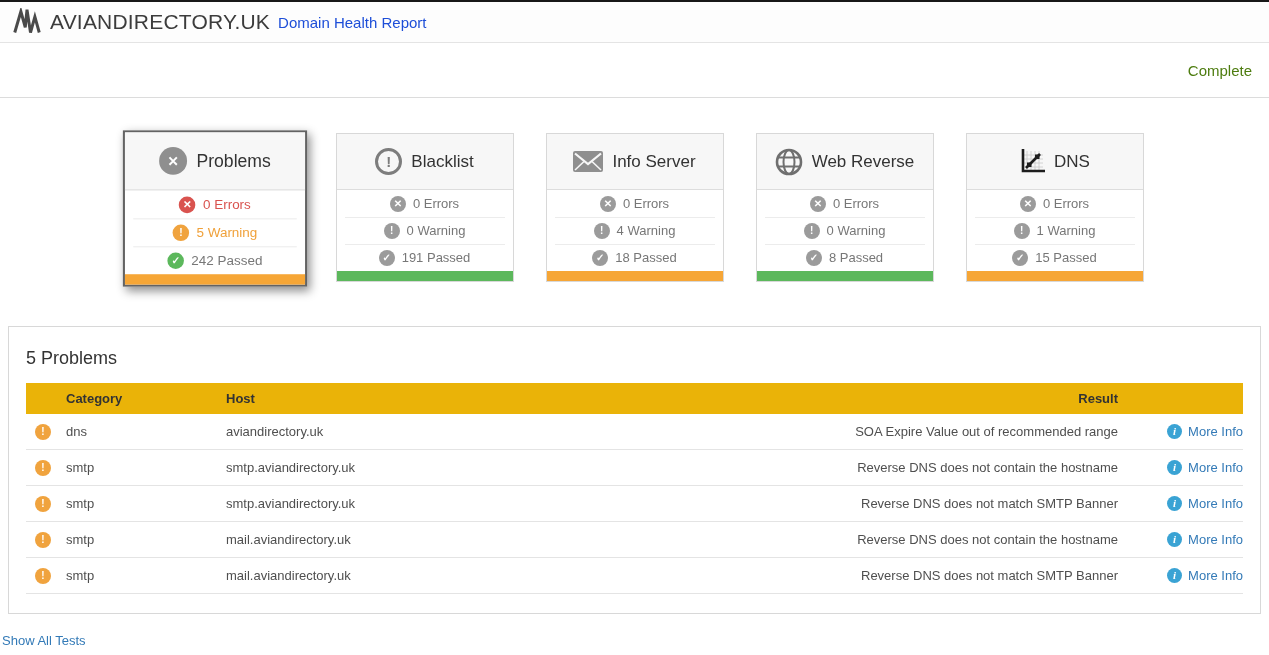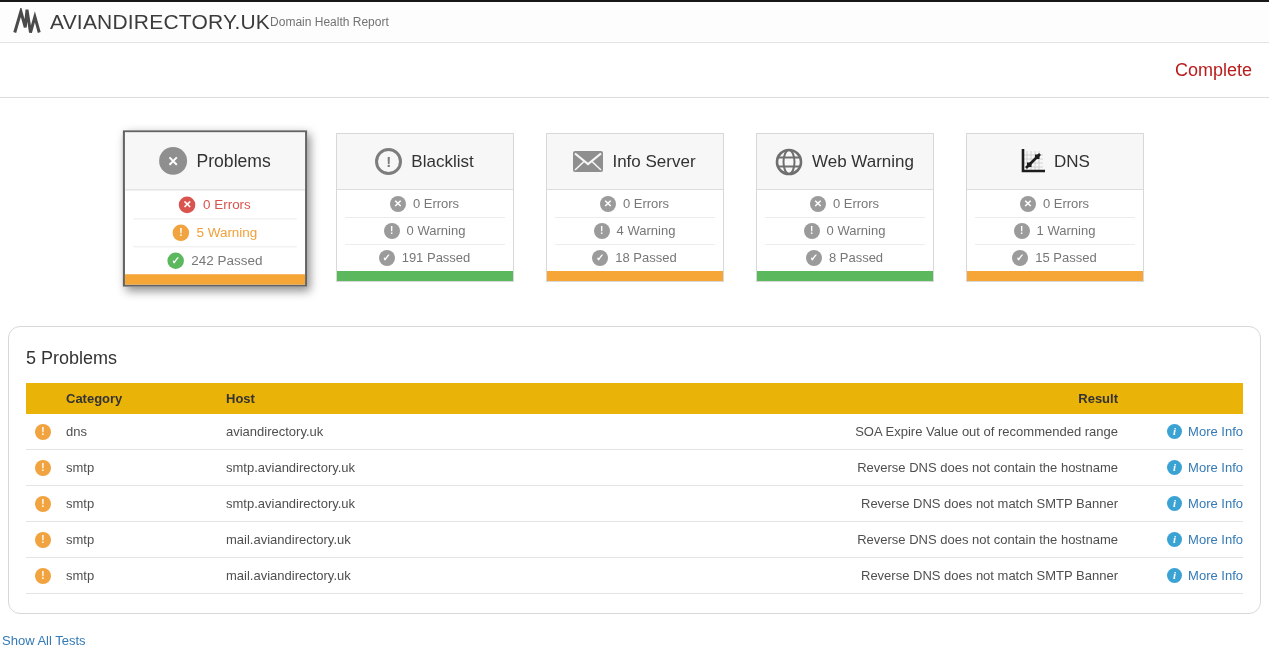--- a/index.html
+++ b/index.html
@@ -19,32 +19,32 @@
     height: 41px;
     background: #fdfdfd;
     border-bottom: 1px solid #e4e4e4;
     display: flex;
     align-items: center;
     padding: 0 13px;
   }
   .brand { display: flex; align-items: center; }
   .brand-logo { margin-right: 9px; display: flex; align-items: center; }
   .brand-name { font-size: 21px; color: #3c3c3c; letter-spacing: 0.2px; }
-  .brand-sub { font-size: 12px; color: #737373; }
+  .brand-sub { font-size: 15px; color: #1d4ed8; margin-left: 8px; }
   
   .statusbar {
     height: 55px;
     background: #ffffff;
     border-bottom: 1px solid #dcdcdc;
     display: flex;
     align-items: center;
     justify-content: flex-end;
     padding: 0 17px;
   }
-  .status-text { font-size: 18px; color: #b91c1c; }
+  .status-text { font-size: 15px; color: #4d7c0f; }
   
   .cards {
     display: flex;
     justify-content: center;
     align-items: flex-start;
     gap: 32px;
     margin-top: 35px;
     height: 165px;
   }
   .card {
@@ -112,21 +112,21 @@
     width: 27px; height: 27px; border-radius: 50%;
     border: 3px solid #7d7d7d; background: transparent;
     color: #7d7d7d; font-size: 15px; font-weight: bold;
     display: inline-flex; align-items: center; justify-content: center;
     line-height: 1; flex: none;
   }
   
   .panel {
     margin: 28px 8px 0 8px;
     border: 1px solid #d8d8d8;
-    border-radius: 12px;
+    border-radius: 0;
     background: #fff;
     padding: 12px 17px 19px 17px;
   }
   .panel-title { font-size: 18px; color: #333; margin: 9px 0 14px 0; font-weight: normal; }
   .t-header {
     display: flex; align-items: center;
     background: #eab308;
     height: 31px;
     font-weight: bold; font-size: 13px; color: #333;
   }
@@ -258,21 +258,21 @@
   <div class="card">
     <div class="card-header">
       <span style="display:inline-flex;">
         <svg width="28" height="28" viewBox="0 0 28 28">
           <circle cx="14" cy="14" r="12" fill="none" stroke="#6f6f6f" stroke-width="2.6"></circle>
           <ellipse cx="14" cy="14" rx="5.5" ry="12" fill="none" stroke="#6f6f6f" stroke-width="2"></ellipse>
           <line x1="3" y1="9.5" x2="25" y2="9.5" stroke="#6f6f6f" stroke-width="2"></line>
           <line x1="3" y1="18.5" x2="25" y2="18.5" stroke="#6f6f6f" stroke-width="2"></line>
         </svg>
       </span>
-      <span>Web Warning</span>
+      <span>Web Reverse</span>
     </div>
     <div class="card-row">
       <span class="mini-ico ico-gray">✕</span>
       <span>0 Errors</span>
     </div>
     <div class="card-row">
       <span class="mini-ico ico-gray">!</span>
       <span>0 Warning</span>
     </div>
     <div class="card-row">

